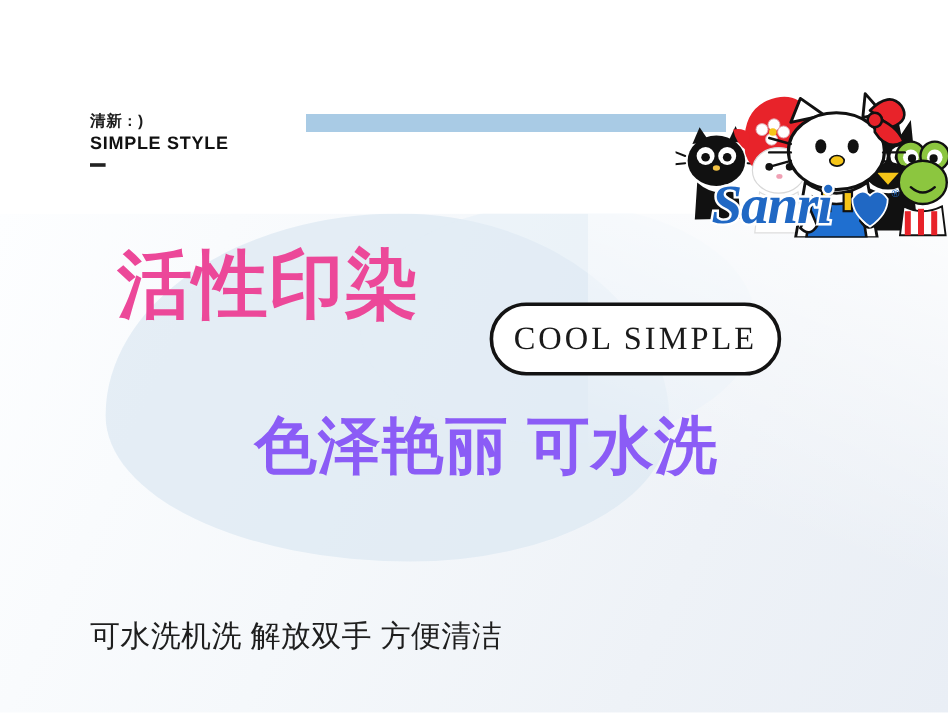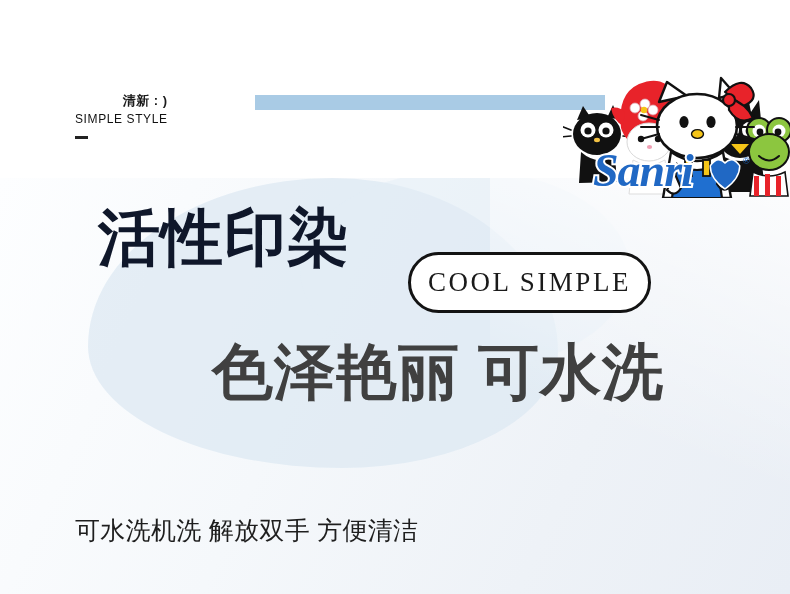--- a/index.html
+++ b/index.html
@@ -62,38 +62,37 @@
   }
 
   
   .header {
     position: absolute;
     left: 0;
     top: 0;
     width: 790px;
     height: 178px;
     background: #ffffff;
-    text-align: right;
   }
   .header-text {
     position: absolute;
     left: 75px;
     top: 92px;
   }
   .kicker {
     font-size: 13px;
     font-weight: bold;
     color: #1b1b1b;
     letter-spacing: .5px;
     line-height: 17px;
     white-space: nowrap;
   }
   .title-en {
-    font-size: 12px;
-    font-weight: normal;
+    font-size: 15px;
+    font-weight: bold;
     color: #111111;
     letter-spacing: .6px;
     line-height: 21px;
     white-space: nowrap;
   }
   .dash {
     margin-top: 6px;
     width: 13px;
     height: 3px;
     background: #222222;
@@ -117,21 +116,21 @@
   }
   .sanrio-logo svg { display: block; }
 
   
   .headline-1 {
     position: absolute;
     left: 98px;
     top: 203px;
     font-size: 62px;
     font-weight: bold;
-    color: #0f172a;
+    color: #ec4899;
     letter-spacing: 1px;
     line-height: 70px;
     white-space: nowrap;
   }
   .cool-pill {
     position: absolute;
     left: 408px;
     top: 252px;
     width: 243px;
     height: 61px;
@@ -147,23 +146,23 @@
     font-family: "Liberation Serif", "DejaVu Serif", serif;
     font-size: 27px;
     color: #1a1a1a;
     letter-spacing: 2.5px;
     white-space: nowrap;
   }
   .headline-2 {
     position: absolute;
     left: 212px;
     top: 336px;
-    font-size: 61px;
+    font-size: 52px;
     font-weight: bold;
-    color: #404040;
+    color: #8b5cf6;
     letter-spacing: 1px;
     line-height: 72px;
     white-space: nowrap;
   }
 
   
   .body-copy {
     position: absolute;
     left: 75px;
     top: 508px;

